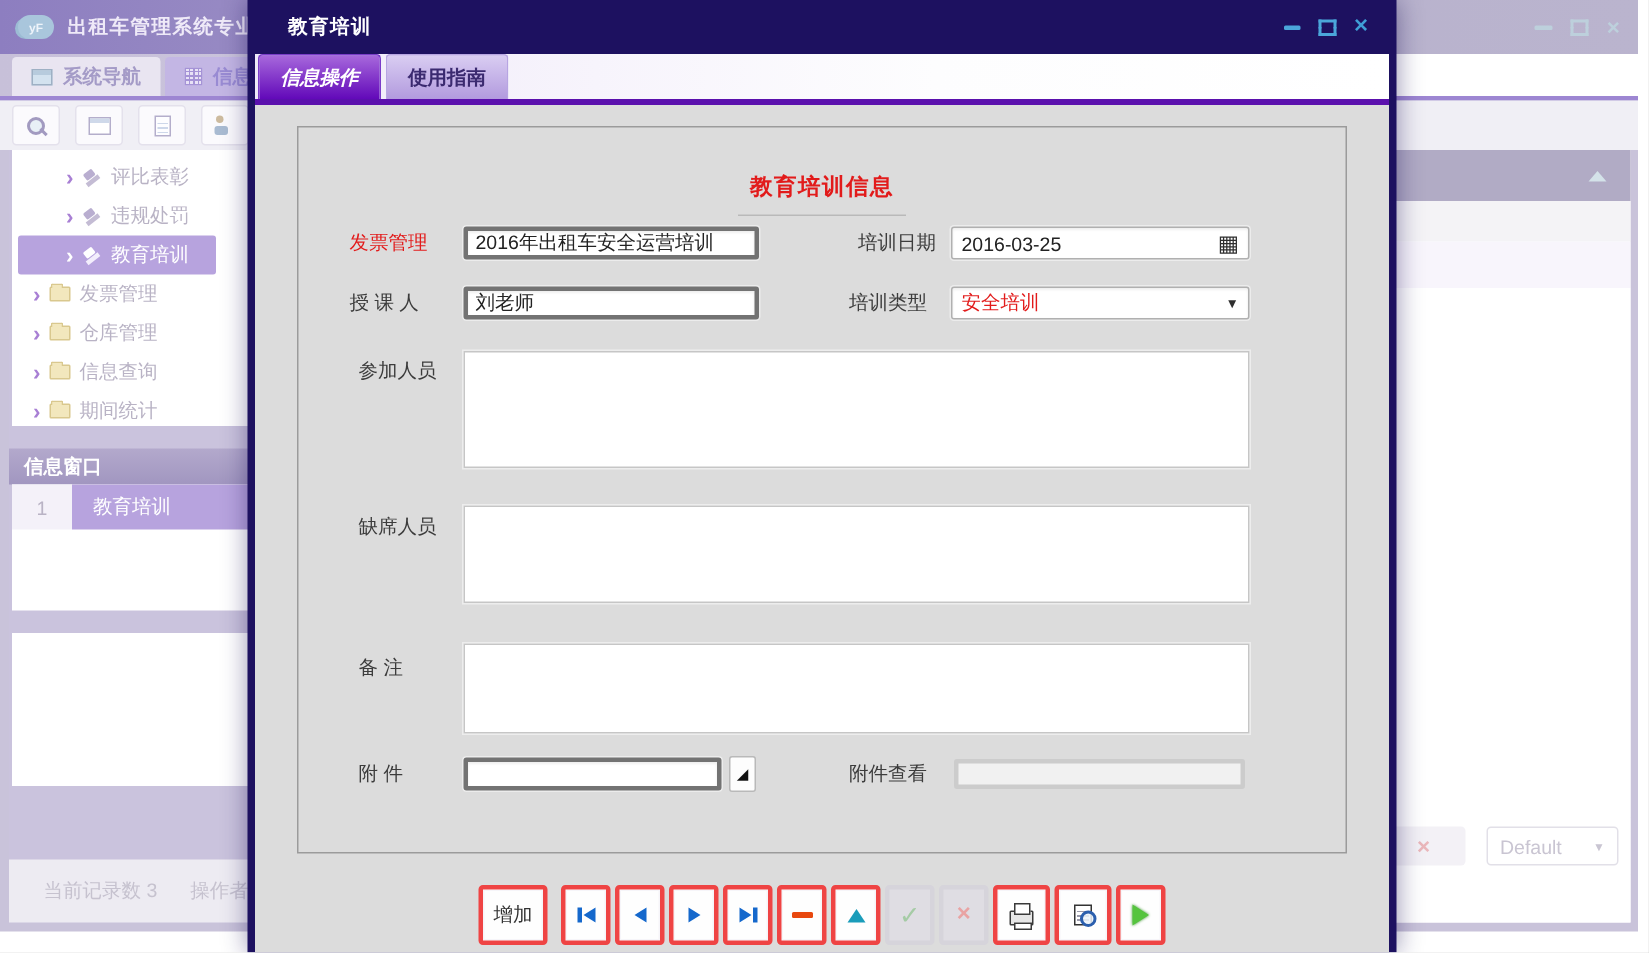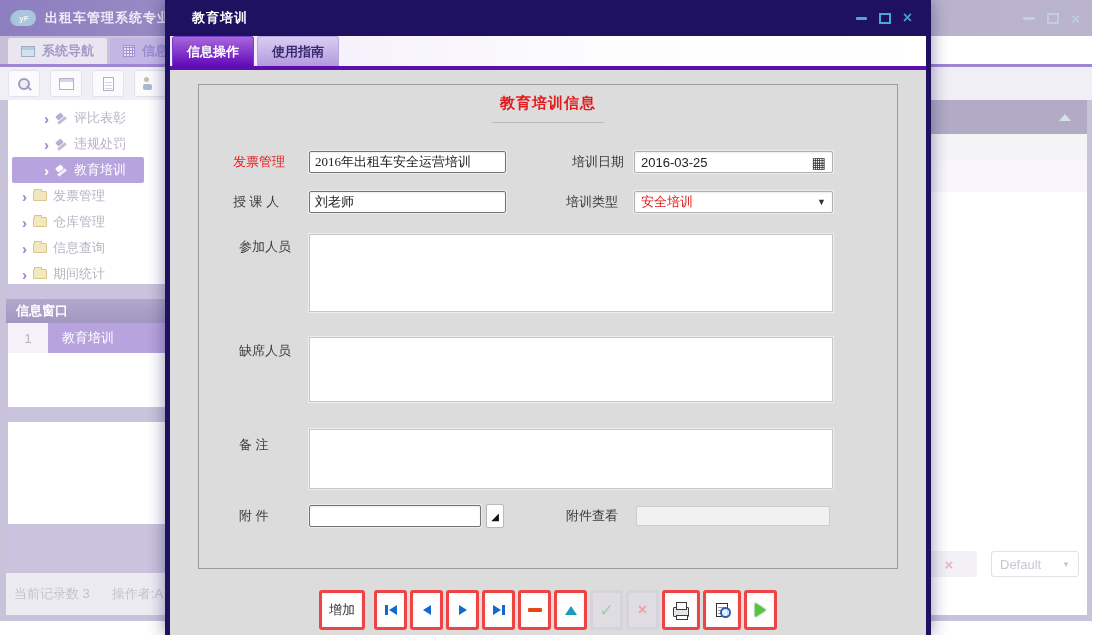--- a/index.html
+++ b/index.html
@@ -82,21 +82,21 @@
     background:#f2e7bd; border:1px solid #d9c88e; border-bottom:none; border-radius:1px 1px 0 0; }
   .win-list { height:84px; }
   .win-row { height:30px; display:flex; }
   .win-row-index { width:40px; background:#f4f1f9; color:#b9b3c5; font-size:13px; display:flex;
     align-items:center; justify-content:center; }
   .win-row-label { flex:1; background:#b7a3de; color:#fff; font-size:13px; display:flex; align-items:center;
     padding-left:14px; }
   .report-panel { height:102px; margin-top:0; }
   .gap7 { height:7px; flex:none; } .gap15 { height:15px; flex:none; }
   .side-status { margin-top:auto; height:42px; background:#edebf2; display:flex; align-items:center;
-    gap:22px; padding:0 8px; color:#c6c2cf; font-size:13px; }
+    gap:22px; padding:0 23px; color:#c6c2cf; font-size:13px; }
 
   
   .content { flex:1; display:flex; flex-direction:column; background:#fff; }
   .panel-header { height:34px; background:#b1abc5; display:flex; align-items:center;
     justify-content:flex-end; padding-right:16px; flex:none; }
   .collapse-tri { width:0; height:0; border-left:6px solid transparent; border-right:6px solid transparent;
     border-bottom:7px solid #d4e2e9; }
   .row-b { height:27px; background:#f4f3f6; flex:none; }
   .row-c { height:31px; background:#f8f5fc; flex:none; }
   .content-fill { flex:1; background:#fff; }
@@ -122,34 +122,34 @@
     border:2px solid #4ba6da; border-bottom:none; }
   .m-max::after { content:""; position:absolute; bottom:0; left:0; right:0; height:4px;
     border:2px solid #4ba6da; border-top:none; }
   .m-close { color:#3f9fd6; font-size:16px; font-weight:bold; line-height:1; }
 
   .modal-tabstrip { height:30px; background:linear-gradient(90deg,#efeaf9 0%,#f7f4fc 30%,#fdfdfe 60%,#fff 100%);
     display:flex; align-items:stretch; padding-left:2px; }
   .m-tab { display:flex; align-items:center; justify-content:center; font-size:13px; font-weight:bold;
     padding:0 14px; border-radius:3px 3px 0 0; }
   .m-tab.active { background:linear-gradient(#a768dc,#6209b9); color:#fff; border:1px solid #7a3cc8;
-    border-bottom:none; }
+    border-bottom:none;font-style:italic; }
   .m-tab.inactive { background:linear-gradient(#d9cdf2,#b29ade); color:#3b2a70; border:1px solid #b7a5e2;
     border-bottom:none; margin-left:3px; }
   .modal-rule { height:4px; background:#5b10ad; }
   .modal-body { position:relative; height:565px; background:#dcdcdc; }
 
   .form-panel { position:absolute; left:28px; right:28px; top:14px; height:485px; border:1px solid #9b9b9b; }
-  .form-title { text-align:center; color:#e21b1b; font-weight:bold; font-size:15px; margin-top:9px;
+  .form-title { text-align:center; color:#e21b1b; font-weight:bold; font-size:15px; margin-top:30px;
     letter-spacing:1px; }
   .form-title-underline { width:112px; height:1px; background:#b9b9b9; margin:9px auto 0; }
   .flabel { position:absolute; font-size:13px; color:#3c3c3c; line-height:22px; }
   .flabel.red { color:#e21b1b; }
-  .txt { position:absolute; height:22px; border:1px solid #737373; border-radius:2px; background:#fff;
-    font-size:13px; font-family:Liberation Serif, serif; color:#222; padding:0 5px;
+  .txt { position:absolute; height:22px; border:3px solid #737373; border-radius:2px; background:#fff;
+    font-size:13px; font-family:Liberation Sans, sans-serif; color:#222; padding:0 5px;
     box-shadow:inset 0 1px 2px rgba(0,0,0,.08), 0 0 0 1px #ececec; }
   .combo { position:absolute; height:22px; border:1px solid #b0b0b0; border-radius:2px; background:#fff;
     display:flex; align-items:center; padding:0 6px; font-size:13px;
     box-shadow:inset 0 1px 2px rgba(0,0,0,.08), 0 0 0 1px #ececec; }
   .combo .val { flex:1; color:#222; }
   .combo .val.red { color:#e21b1b; }
   .cal-icon { color:#2e2e2e; font-size:15px; line-height:1; }
   .dd-icon { color:#2e2e2e; font-size:9px; line-height:1; }
   .tarea { position:absolute; border:1px solid #c6c6c6; background:#fff; resize:none; font-family:inherit;
     font-size:13px; box-shadow:0 0 0 1px #ededed; }

